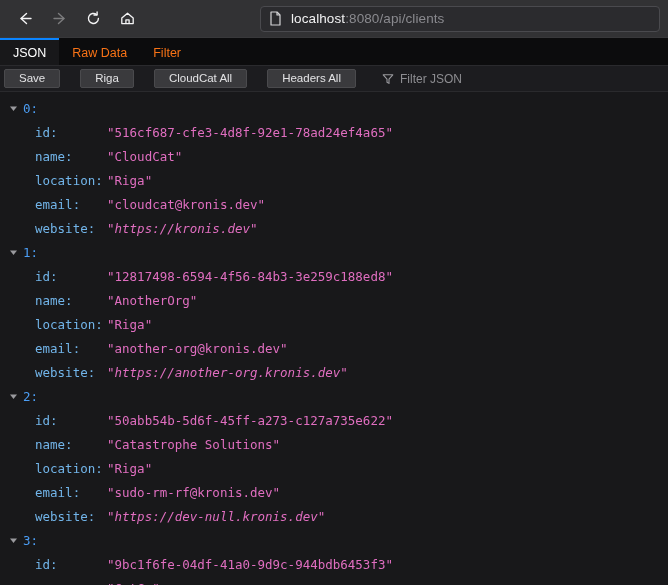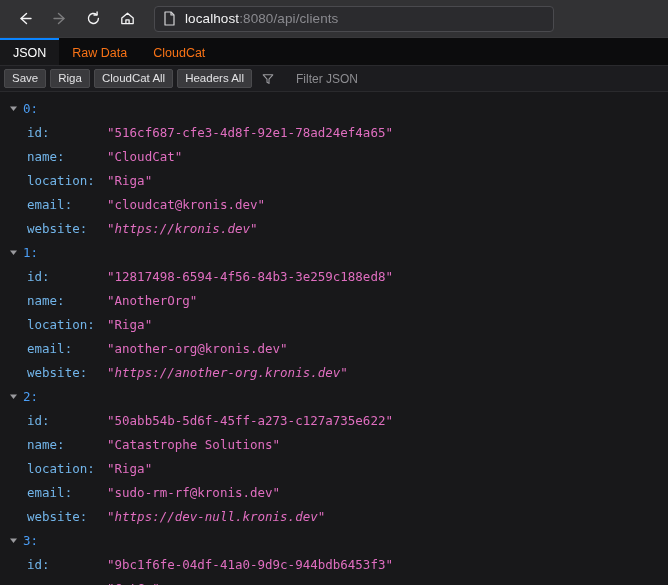--- a/index.html
+++ b/index.html
@@ -34,21 +34,21 @@
     justify-content: center;
     border-radius: 4px;
     flex: 0 0 auto;
   }
   .nav-btn svg { display: block; }
   .nav-btn.disabled svg { opacity: 0.38; }
 
   .urlbar-wrap {
     flex: 1 1 auto;
     display: flex;
-    justify-content: flex-start;
+    justify-content: flex-end;
     padding-left: 10px;
   }
   .urlbar {
     width: 400px;
     height: 26px;
     background: #2b2b2e;
     border: 1px solid #4a4a4e;
     border-radius: 4px;
     display: flex;
     align-items: center;
@@ -99,38 +99,37 @@
     height: 26px;
     background: #1c1c1f;
     display: flex;
     align-items: center;
     padding: 0 4px;
     box-sizing: border-box;
     border-bottom: 1px solid #2a2a2d;
   }
   .tb-btn {
     height: 19px;
-    padding: 0 7px;
-    margin-right: 4px;
+    padding: 0 14px;
+    margin-right: 20px;
     background: #3a3a3d;
     border: 1px solid #4a4a4d;
     border-radius: 2px;
     color: #e3e3e5;
     font-size: 11.5px;
     line-height: 17px;
     white-space: nowrap;
     box-sizing: border-box;
   }
   .filter-box {
     display: flex;
     align-items: center;
     margin-left: 6px;
     flex: 1 1 auto;
     height: 20px;
-    gap: 16px;
   }
   .filter-icon {
     margin-right: 6px;
     display: flex;
     align-items: center;
   }
   .filter-placeholder {
     font-size: 12px;
     color: #8d8d91;
     white-space: nowrap;
@@ -159,21 +158,21 @@
     height: 10px;
     margin-right: 5px;
     flex: 0 0 auto;
     display: flex;
     align-items: center;
     justify-content: center;
   }
   .idx-label { color: #4c9ef5; }
 
   
-  .row-prop { padding-left: 27px; gap: 8px; }
+  .row-prop { padding-left: 35px; }
   .prop-key {
     color: #72b5ea;
     width: 72px;
     flex: 0 0 auto;
   }
   .prop-val { color: #e06ec0; }
   .prop-val.link {
     color: #e06ec0;
     font-style: italic;
   }
@@ -233,21 +232,21 @@
 </div>
 
 <div class="tabbar">
   <div class="vtab active">
     <span>JSON</span>
   </div>
   <div class="vtab">
     <span>Raw Data</span>
   </div>
   <div class="vtab">
-    <span>CloudCat</span>
+    <span>Filter</span>
   </div>
 </div>
 
 <div class="json-toolbar">
   <div class="tb-btn">Save</div>
   <div class="tb-btn">Riga</div>
   <div class="tb-btn">CloudCat All</div>
   <div class="tb-btn">Headers All</div>
 
   <div class="filter-box">

